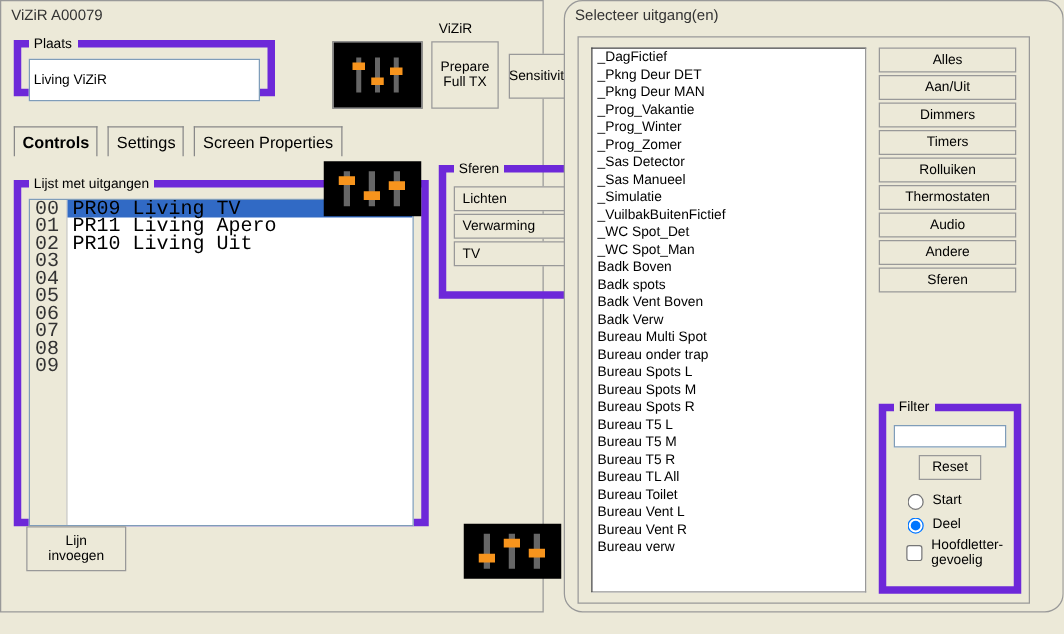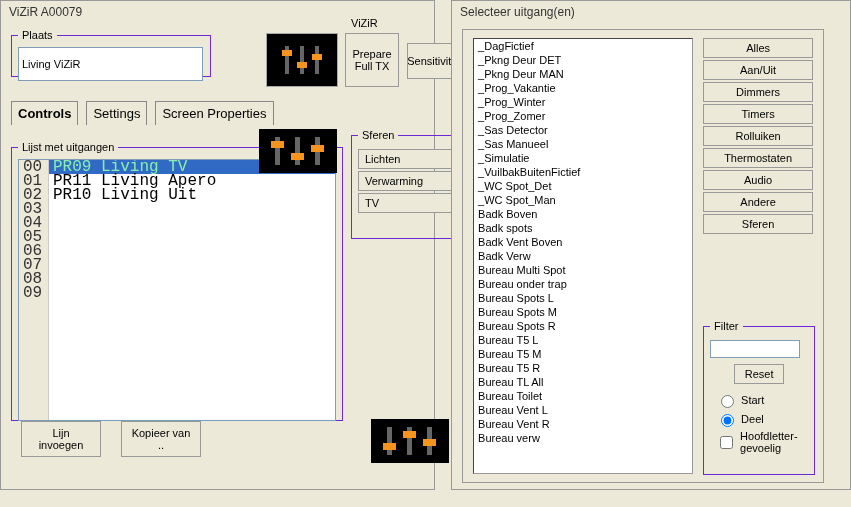--- a/index.html
+++ b/index.html
@@ -1,42 +1,42 @@
 <!DOCTYPE html>
 <html><head>
 <meta charset="utf-8">
 <style>
 * { box-sizing: border-box; font-family: Tahoma, Arial, sans-serif; font-size: 11px; }
 body { margin: 0; background: #ece9d8; width: 851px; height: 507px; overflow: hidden; }
 .app { display: flex; width: 851px; height: 490px; }
 .panel { background: #ece9d8; border: 1px solid #999; position: relative; }
 .left-panel { width: 470px; height: 490px; }
-.right-panel { width: 432px; height: 490px; margin-left: 16px; }
+.right-panel { width: 432px; height: 490px; margin-left: 16px; border-radius: 15px; }
 .title { font-size: 12px; padding: 4px 8px; color: #333; }
-fieldset { border: 1px solid #6d28d9; margin: 0; padding: 6px; }
+fieldset { border: 6px solid #6d28d9; margin: 0; padding: 6px; }
 legend { padding: 0 4px; }
 .plaats-fs { position: absolute; left: 10px; top: 28px; width: 200px; height: 48px; }
 .plaats-input { width: 185px; height: 18px; border: 1px solid #7f9db9; padding: 16px 3px; background: #fff; }
 
 .icon-btn { position: absolute; border: 1px solid #999; background: #ece9d8; display: flex; align-items: center; justify-content: center; text-align: center; cursor: pointer; }
 .sliders-ic1 { left: 265px; top: 32px; width: 72px; height: 54px; background: #000; border:1px solid #aaa; }
 .prepare-btn { left: 344px; top: 32px; width: 54px; height: 54px; flex-direction: column; line-height: 12px; }
 .sens-btn { left: 406px; top: 42px; width: 50px; height: 36px; }
 
 .tabs { position: absolute; left: 10px; top: 100px; display: flex; gap: 8px; }
 .tab { padding: 4px 6px; border: 1px solid #888; border-bottom: none; background: #ece9d8; cursor: pointer; font-size: 13px; }
 .tab.active { font-weight: bold; }
 
 .lijst-fs { position: absolute; left: 10px; top: 140px; width: 332px; height: 280px; }
 .lijst-box { display: flex; width: 100%; height: 262px; border: 1px solid #7f9db9; background: #fff; overflow-y: auto; }
 .idx-col { width: 30px; background: #ece9d8; border-right: 1px solid #ccc; }
 .idx-row, .list-row { height: 14px; line-height: 14px; padding: 0 4px; font-family: "Courier New", monospace; font-size: 16px; white-space: nowrap; }
 .idx-row { color: #333; }
 .list-col { flex: 1; }
-.list-row.selected { background: #316ac5; color: #86efac; }
+.list-row.selected { background: #316ac5; color: #000000; }
 
 .sliders-ic2 { position: absolute; left: 258px; top: 128px; width: 78px; height: 44px; background: #000; display:flex; align-items:center; justify-content:center; }
 .sferen-fs { position: absolute; left: 350px; top: 128px; width: 104px; height: 110px; }
 .sferen-btn { display: block; width: 105px; height: 20px; margin: 2px 0; text-align: left; padding: 0 6px; border: 1px solid #999; background: #ece9d8; cursor: pointer; }
 
 .bottom-btns { position: absolute; left: 20px; top: 420px; display: flex; gap: 20px; }
 .bbtn { width: 80px; height: 36px; border: 1px solid #999; background: #ece9d8; cursor: pointer; text-align: center; line-height: 12px; display: flex; align-items: center; justify-content: center; }
 
 .sliders-ic3 { position: absolute; left: 370px; top: 418px; width: 78px; height: 44px; background: #000; display:flex; align-items:center; justify-content:center;}
 .spin { position: absolute; left: 452px; top: 418px; width: 16px; height: 44px; display: flex; flex-direction: column; }
@@ -141,23 +141,20 @@
       <div id="sferen-btns">
           <button class="sferen-btn">Lichten</button>
           <button class="sferen-btn">Verwarming</button>
           <button class="sferen-btn">TV</button>
         </div>
     </fieldset>
 
     <div class="bottom-btns">
       <button class="bbtn">
         <span><span>Lijn</span><br><span>invoegen</span></span>
-      </button>
-      <button class="bbtn">
-        <span><span>Kopieer van</span><br><span>..</span></span>
       </button>
     </div>
 
     <div class="sliders-ic3">
       <svg class="slider-svg" width="62" height="32">
         <rect class="track" x="8" y="2" width="5" height="28"></rect>
           <rect class="knob" x="4" y="18" width="13" height="7"></rect>
         <rect class="track" x="28" y="2" width="5" height="28"></rect>
           <rect class="knob" x="24" y="6" width="13" height="7"></rect>
         <rect class="track" x="48" y="2" width="5" height="28"></rect>

